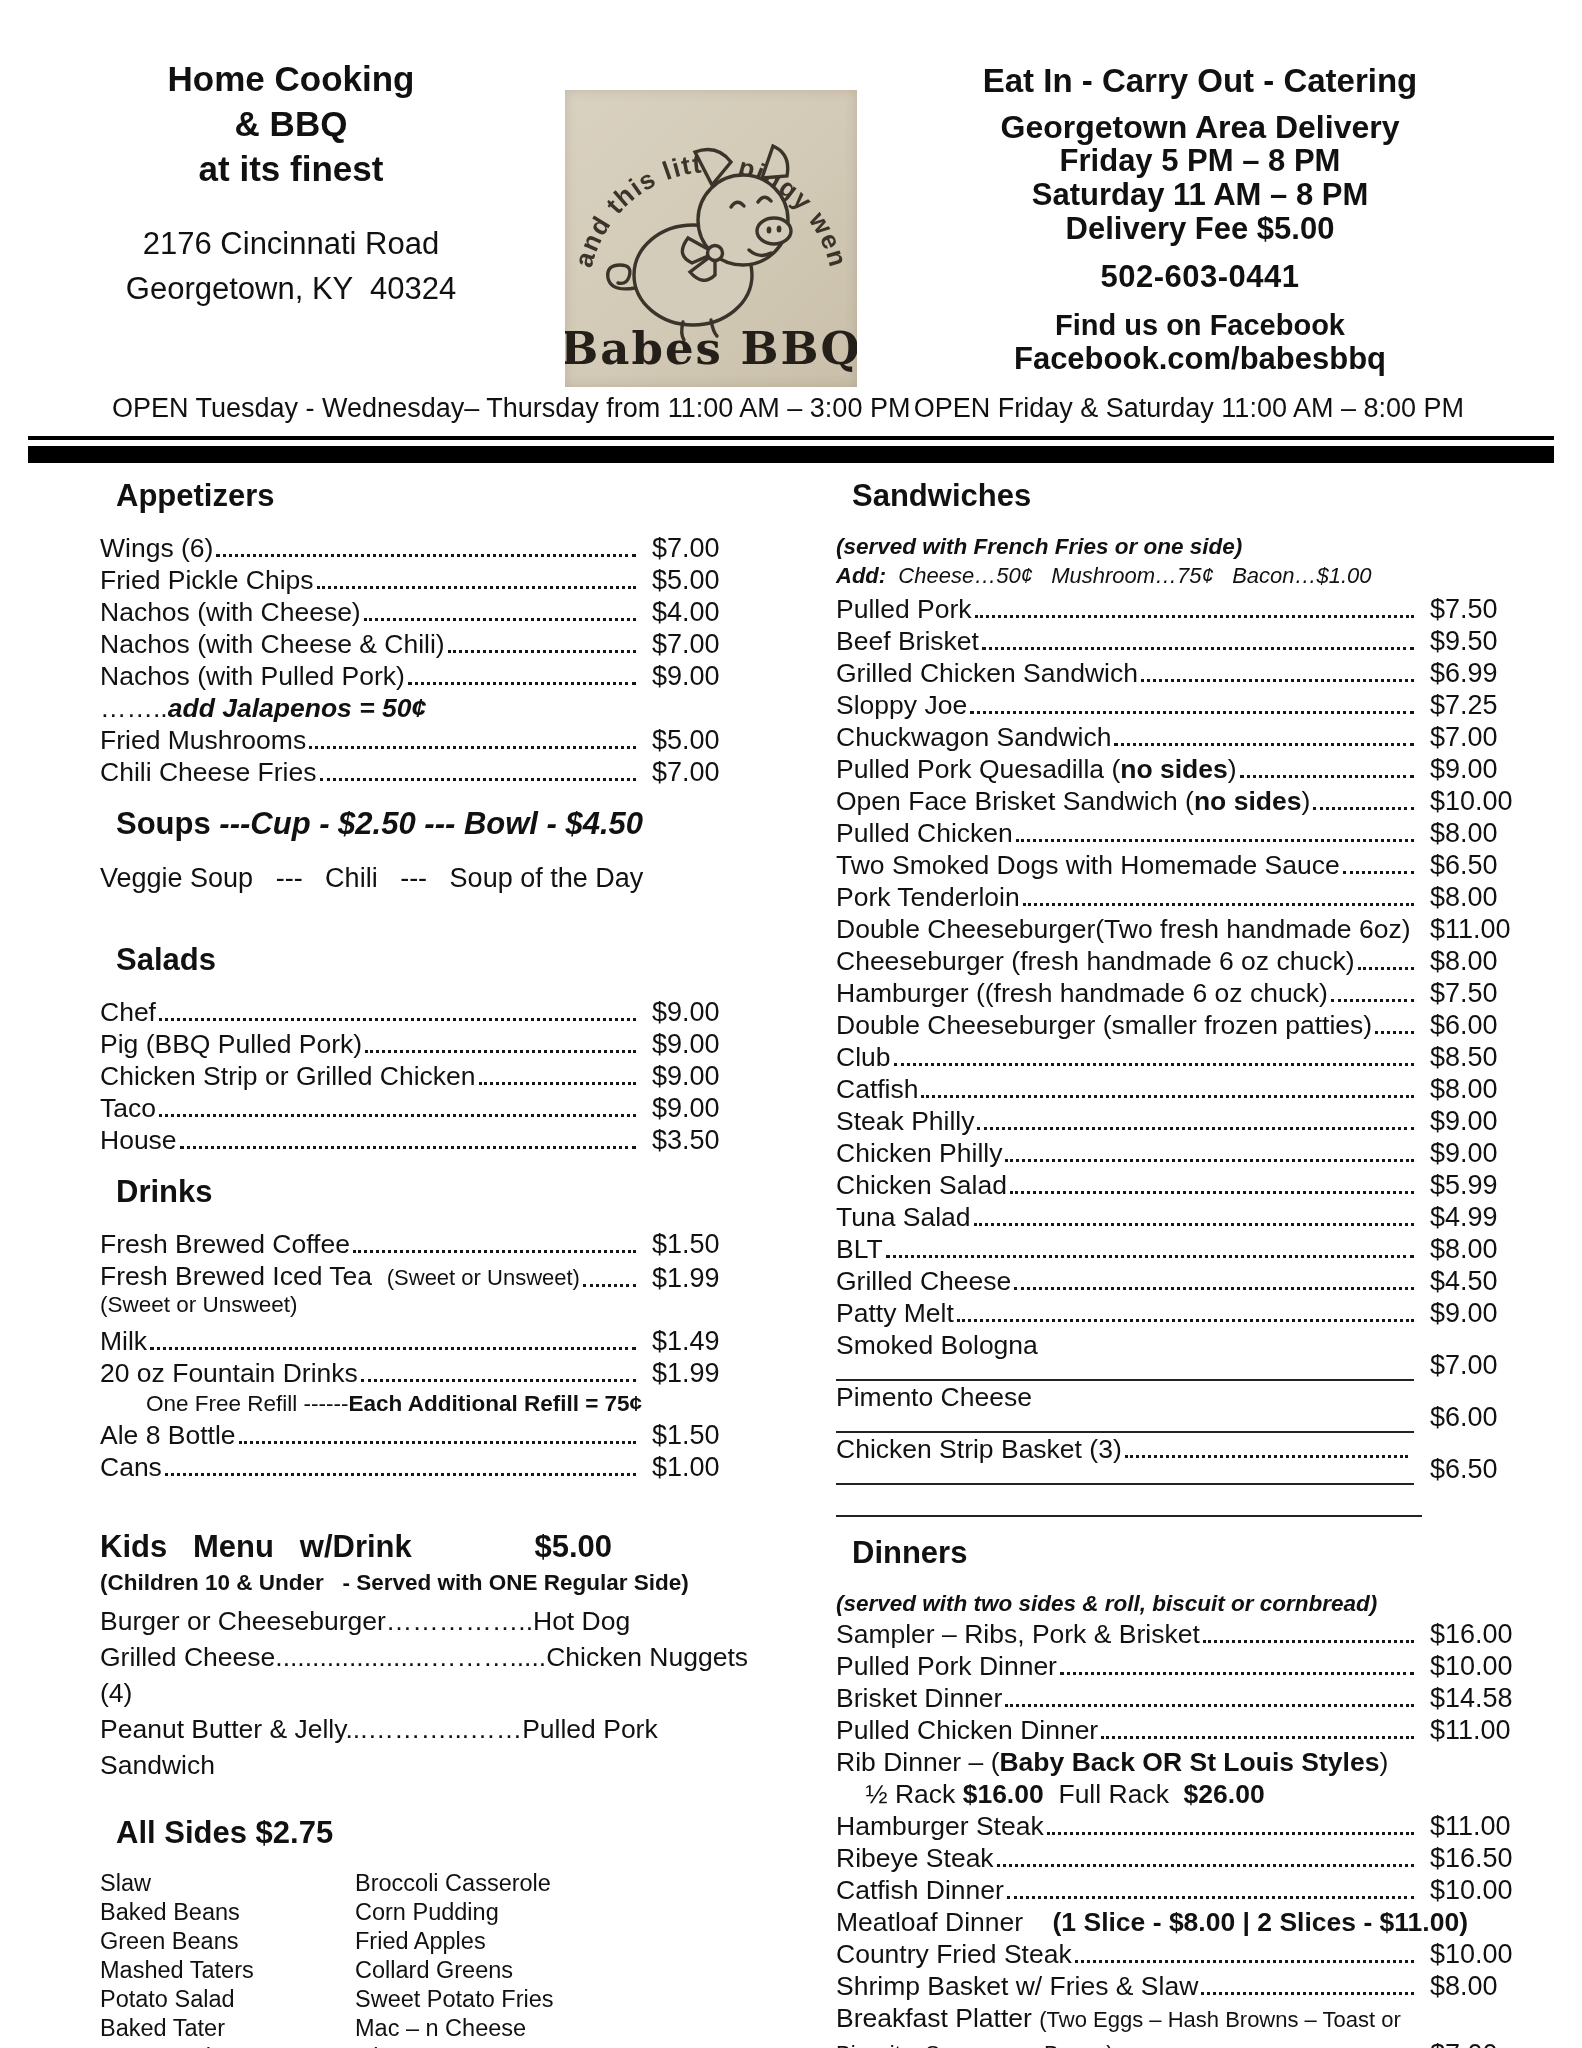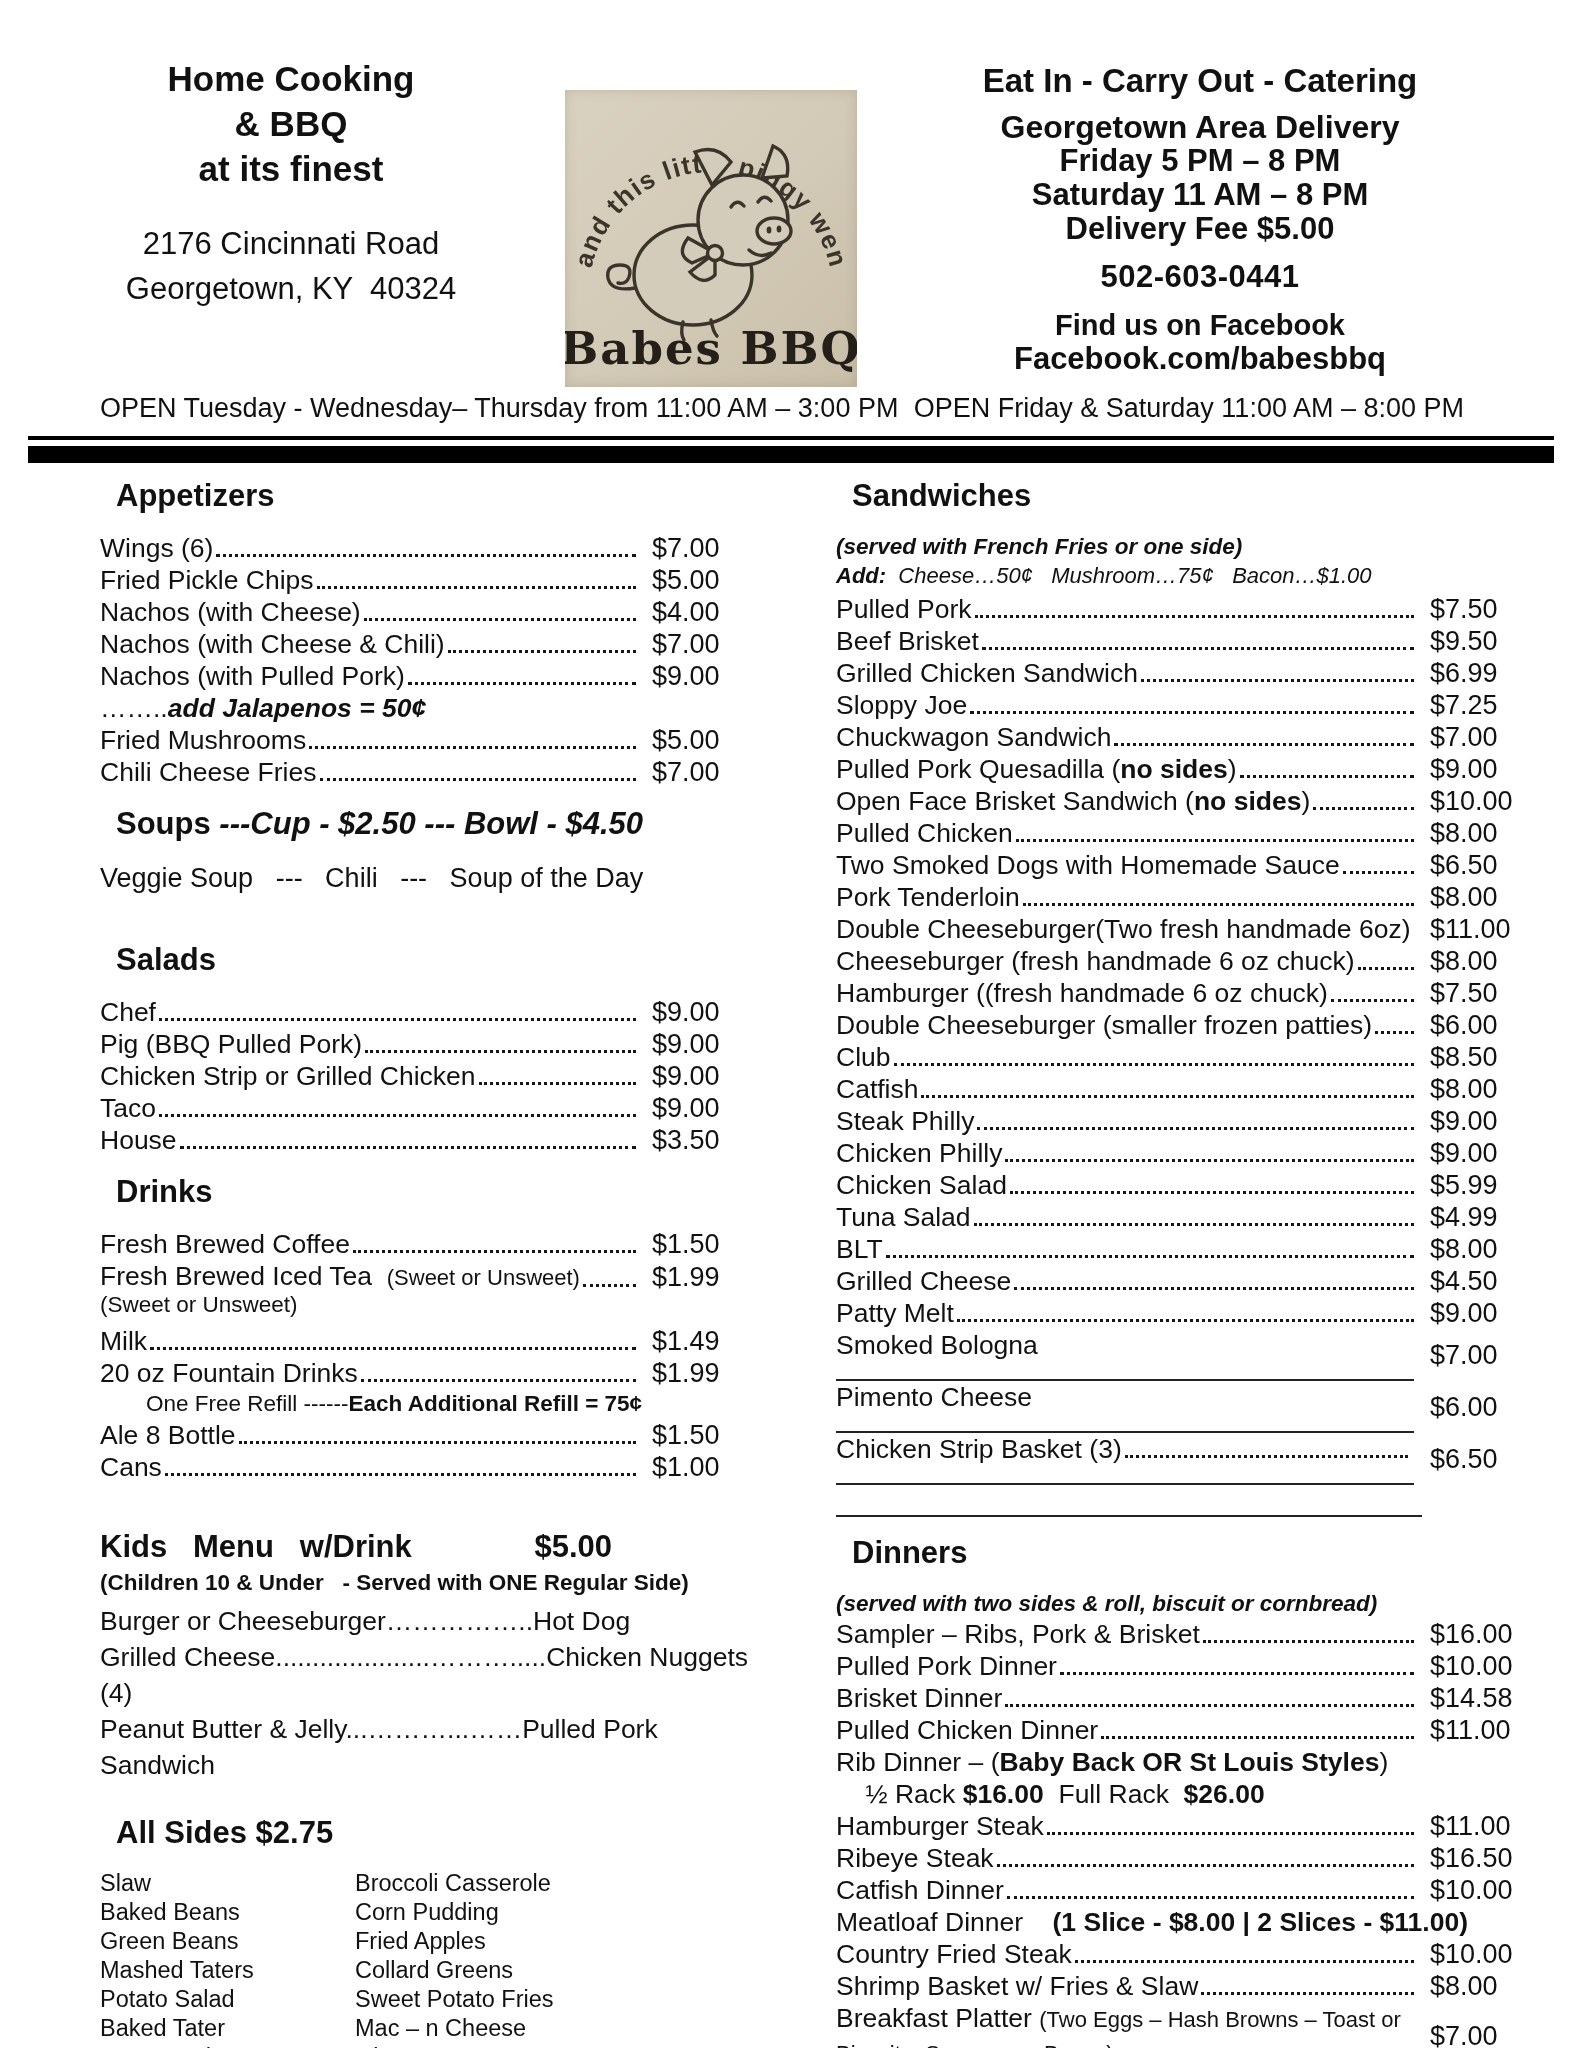--- a/index.html
+++ b/index.html
@@ -25,37 +25,37 @@
   .logo svg{display:block}
 
   .hdr-right{position:absolute;left:905px;top:64px;width:590px;text-align:center;font-weight:700}
   .hdr-right > div{font-size:31px;line-height:34px;white-space:pre-wrap}
   .hdr-right > div:nth-child(1){font-size:33px;margin-bottom:12px}
   .hdr-right > div:nth-child(2){font-size:32px}
   .hdr-right > div:nth-child(6){margin-top:14px;letter-spacing:.5px}
   .hdr-right > div:nth-child(7){margin-top:14px;font-size:29px}
   .hdr-right > div:nth-child(8){font-size:31px}
 
-  .hours{position:absolute;top:393px;left:100px;right:118px;display:flex;
+  .hours{position:absolute;top:393px;left:112px;right:118px;display:flex;
     justify-content:space-between;font-size:27px;white-space:pre-wrap}
 
   .bar{position:absolute;left:28px;right:28px;background:#000}
   .bar-thin{top:436px;height:4px}
   .bar-thick{top:446px;height:17px}
 
   
   .main{position:absolute;top:460px;left:100px;right:56px;display:flex;gap:88px;align-items:flex-start}
   .colL{width:648px;flex:none}
   .colR{flex:1;min-width:0}
 
   .sect-title{font-size:31px;font-weight:700;margin:16px;padding:0;line-height:40px}
   .sect{margin:0}
   .mt-sm{margin-top:8px}.mt-md{margin-top:30px}.mt-lg{margin-top:44px}
 
-  .mrow{display:flex;align-items:center;font-size:26.5px;line-height:32px}
+  .mrow{display:flex;align-items:flex-end;font-size:26.5px;line-height:32px}
   .mname{flex:1;display:flex;align-items:baseline;min-width:0}
   .mtext{white-space:pre-wrap}
   .dots{flex:1;min-width:22px;border-bottom:3.4px dotted #161616;margin:0 6px 7px 3px;align-self:flex-end}
   .mprice{width:96px;flex:none;font-size:27px;padding-left:10px}
   .rule{border-bottom:2.6px solid #222;margin-right:6px;padding-bottom:18px}
   .mrow.note{line-height:26px;margin:-2px 0 7px}
   .mrow.sub{padding-left:46px;line-height:30px}
   .mrow.note .mtext,.mrow.sub .mtext{font-size:22.5px}
 
   .soups-line{font-size:27px;line-height:36px;white-space:pre-wrap}

